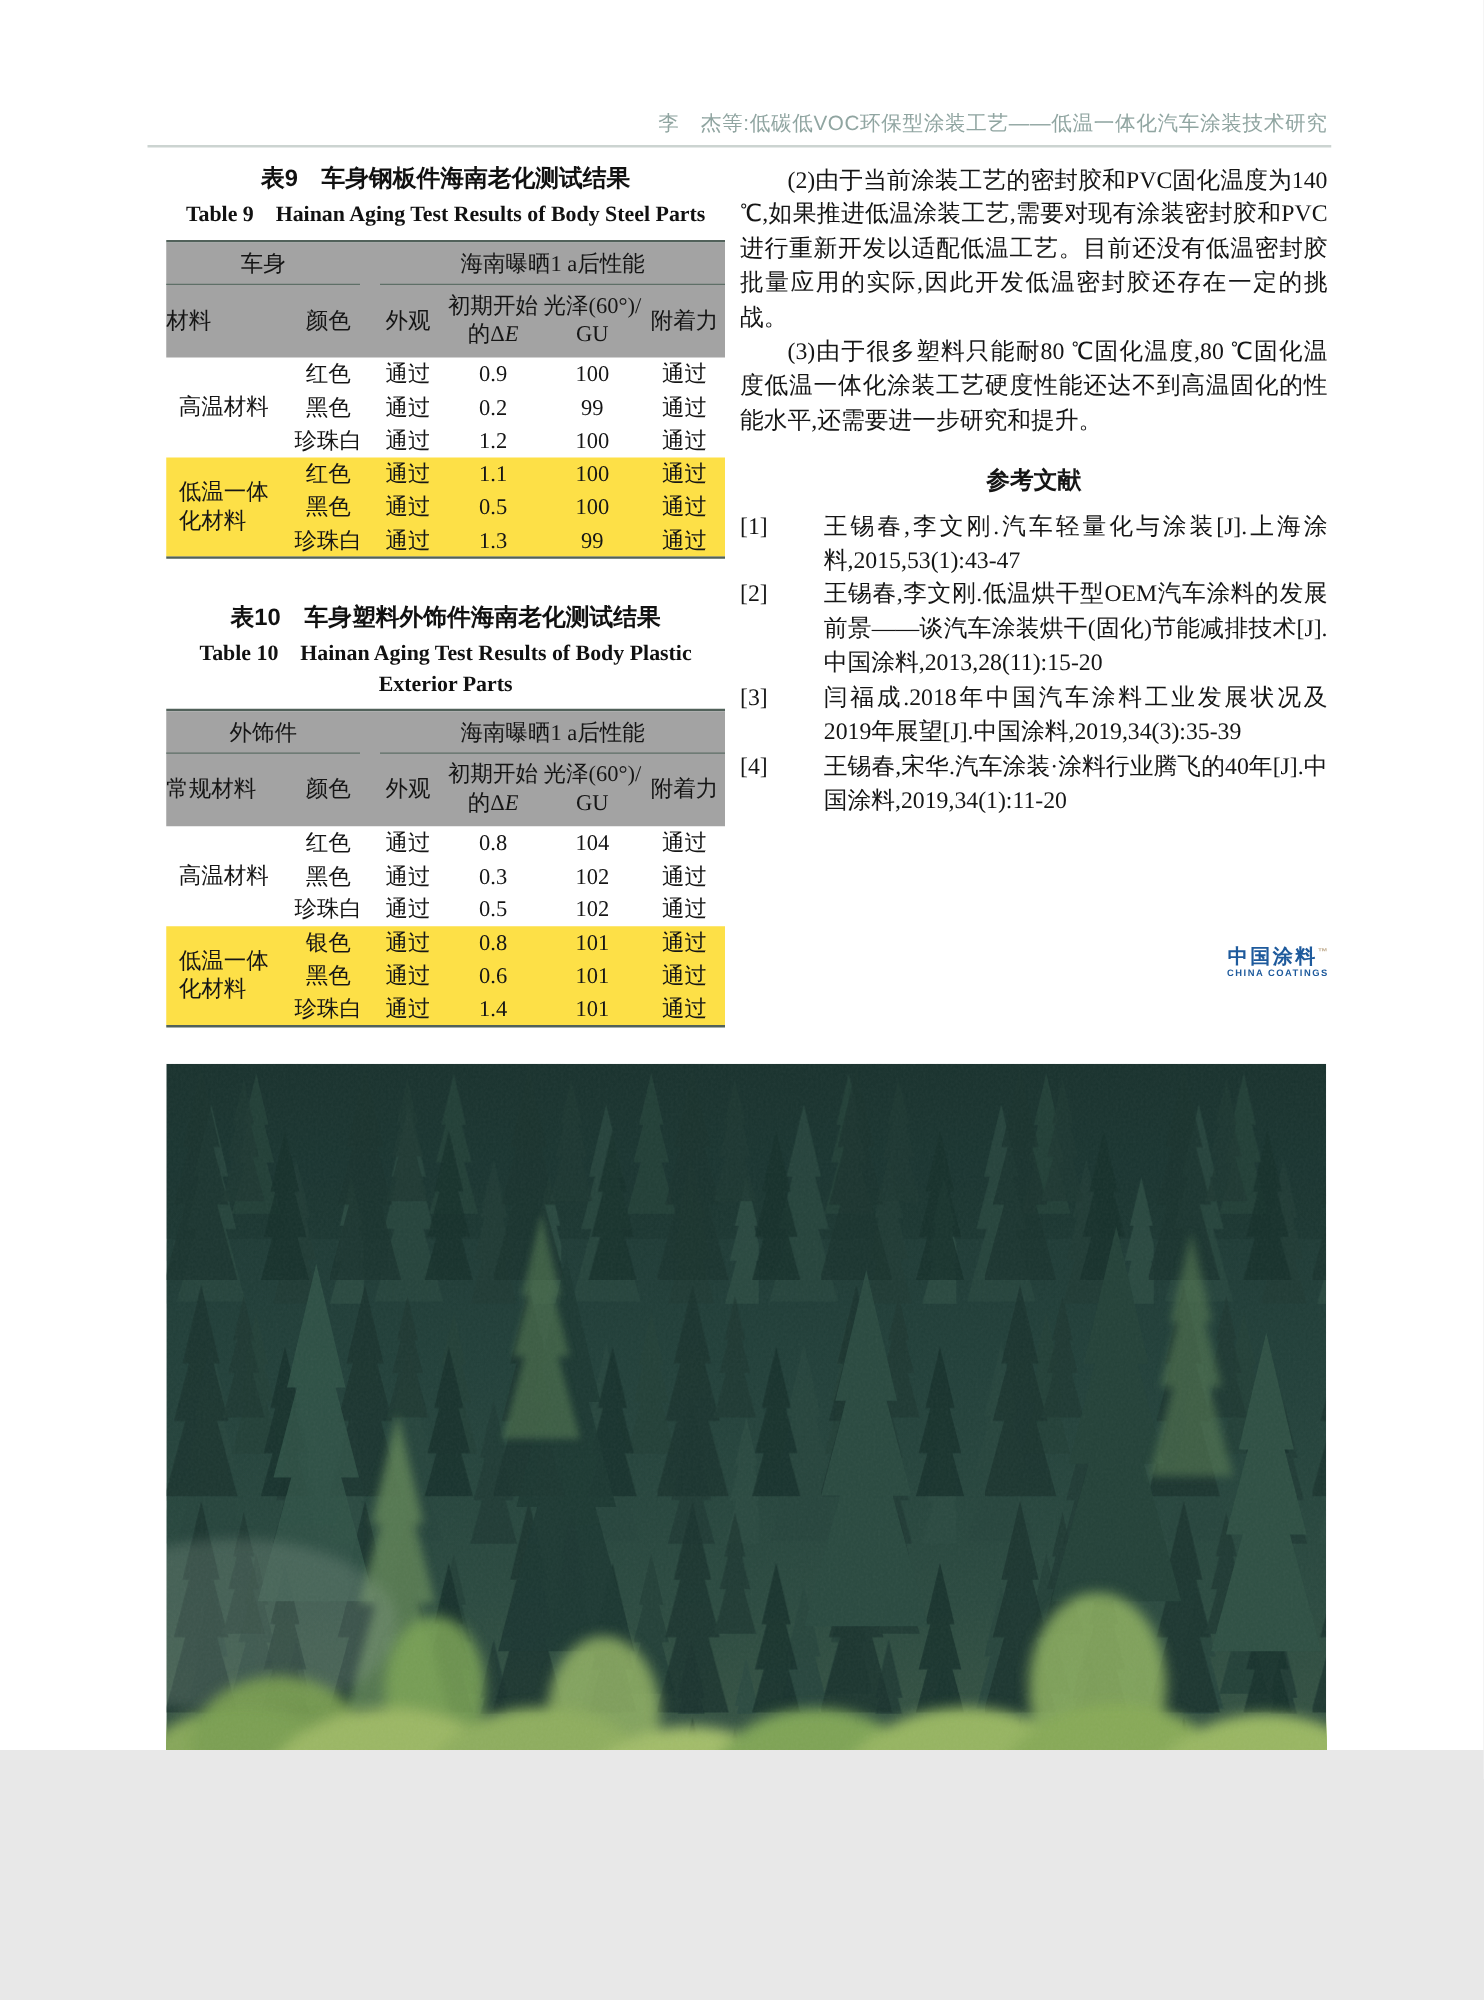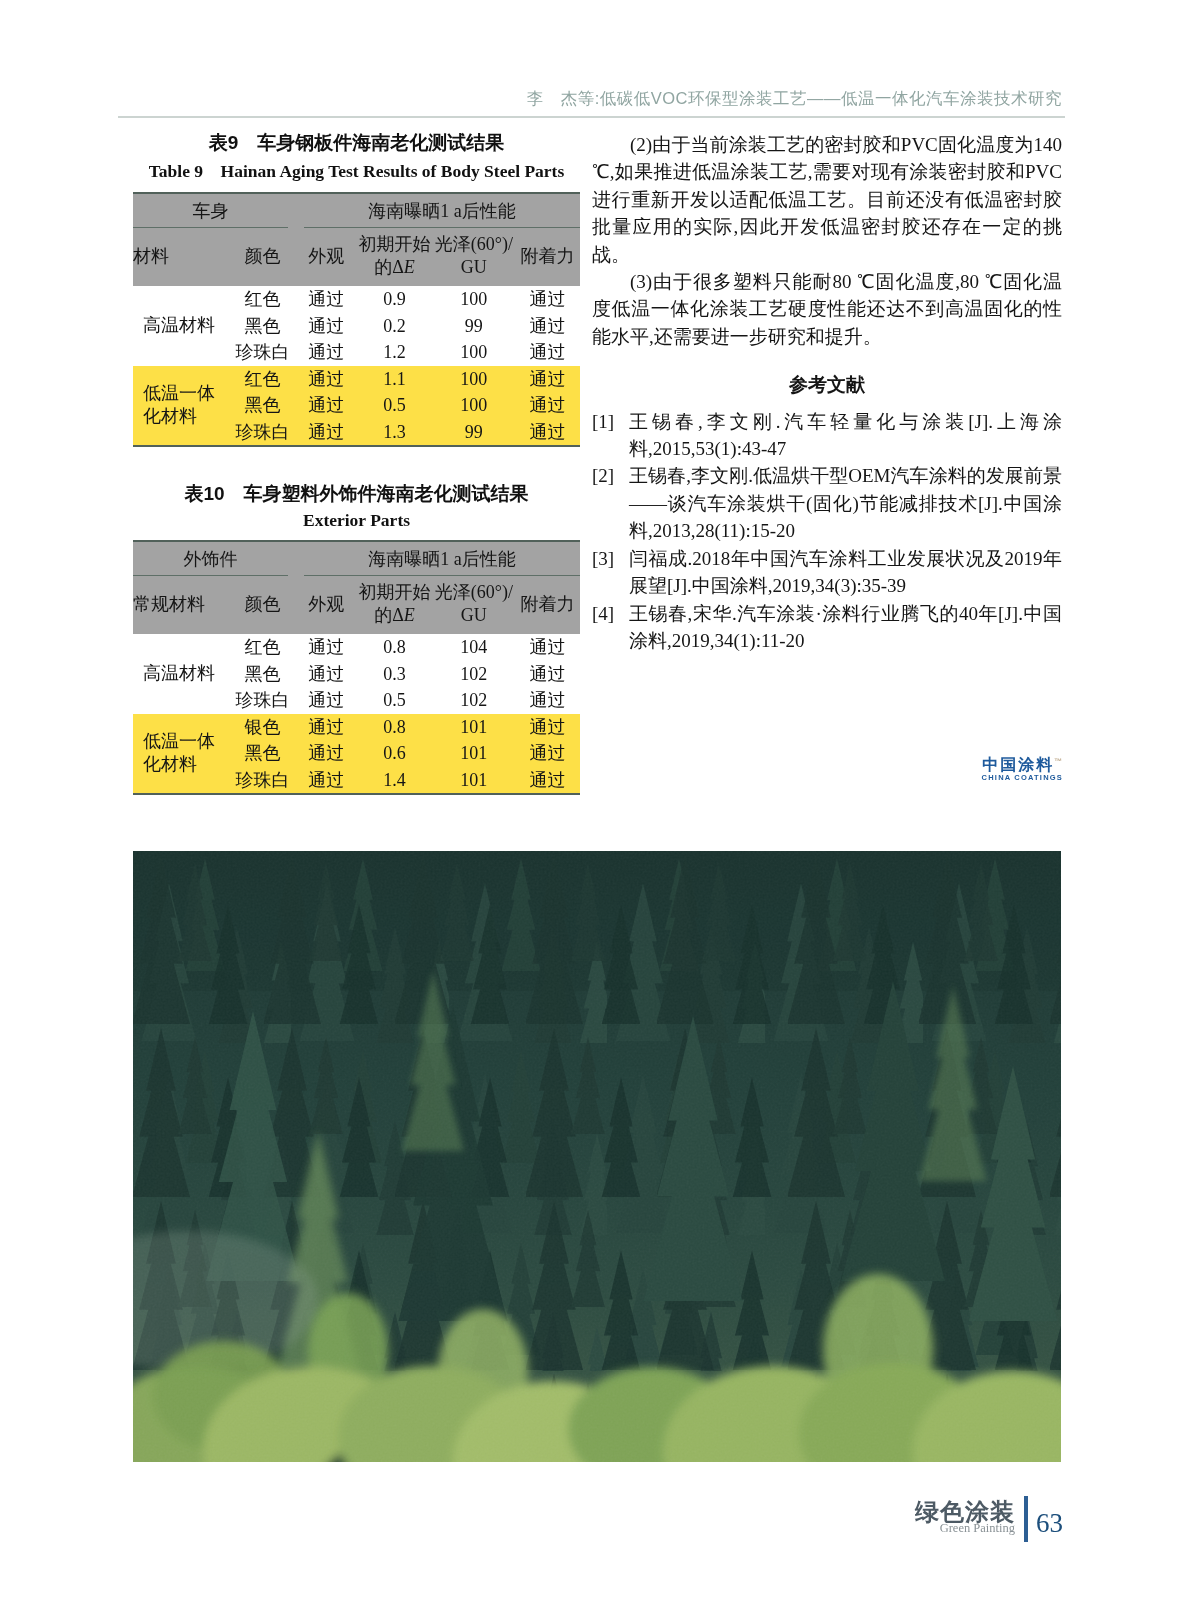--- a/index.html
+++ b/index.html
@@ -1,16 +1,16 @@
 <!DOCTYPE html>
 <html><head>
 <meta charset="utf-8">
 <style>
   html,body{margin:0;padding:0;background:#e8e8e8;}
-  .page{position:relative;width:1187px;height:1600px;background:#ffffff;margin:0 auto;
+  .page{position:relative;width:1187px;height:1400px;background:#ffffff;margin:0 auto;
         font-family:"Liberation Serif", serif;color:#151515;overflow:hidden;}
 
   
   .run-title{position:absolute;top:88px;right:125px;font-family:"Liberation Sans",sans-serif;
              font-size:16.5px;letter-spacing:.5px;color:#90a5a1;}
   .head-rule{position:absolute;top:116px;left:118px;width:947px;height:2px;background:#ccd4d1;}
 
   
   .left-col{position:absolute;left:133px;top:130px;width:447px;}
   .tbl-title-cn{font-family:"Liberation Sans",sans-serif;font-weight:bold;font-size:19px;
@@ -38,21 +38,21 @@
 
   
   .right-col{position:absolute;left:592px;top:131px;width:470px;font-size:19px;
              line-height:27.4px;text-align:justify;}
   .para{margin:0;}
   .para.ind{text-indent:2em;}
   .ref-head{font-family:"Liberation Sans",sans-serif;font-weight:bold;font-size:19px;
             text-align:center;margin:21px 0 9px 0;}
   .ref-item{display:grid;grid-template-columns:37px 1fr;margin:0;}
   .ref-label{text-align:left;}
-  .ref-text{text-align:justify;}
+  .ref-text{text-align:justify;margin-left:30px;}
 
   
   .cc-logo{position:absolute;top:753px;right:124px;text-align:center;
            font-family:"Liberation Sans",sans-serif;color:#1e5a9c;}
   .cc-cn{font-size:16px;font-weight:bold;letter-spacing:2px;line-height:17px;}
   .cc-tm{font-size:8px;vertical-align:super;color:#c0ab8e;letter-spacing:0;}
   .cc-en{font-size:7.5px;font-weight:bold;letter-spacing:1.2px;line-height:10px;}
 
   
   .forest{position:absolute;left:133px;top:851px;width:928px;height:611px;overflow:hidden;}
@@ -131,20 +131,21 @@
         <div>通过</div>
         <div>1.3</div>
         <div>99</div>
         <div>通过</div>
       </div>
     </div>
 
     <div class="gap10"></div>
 
     <div class="tbl-title-cn">表10　车身塑料外饰件海南老化测试结果</div>
+    <div class="tbl-title-en">Table 10　Hainan Aging Test Results of Body Plastic</div>
     <div class="tbl-title-en">Exterior Parts</div>
 
     <div class="tbl">
       <div class="tbl-head">
         <div class="grp-row">
           <div class="grp-cell grp-left">外饰件</div>
           <div class="grp-cell grp-right">海南曝晒1 a后性能</div>
         </div>
         <div class="cols-row">
           <div class="t-cell c-mat">常规材料</div>

